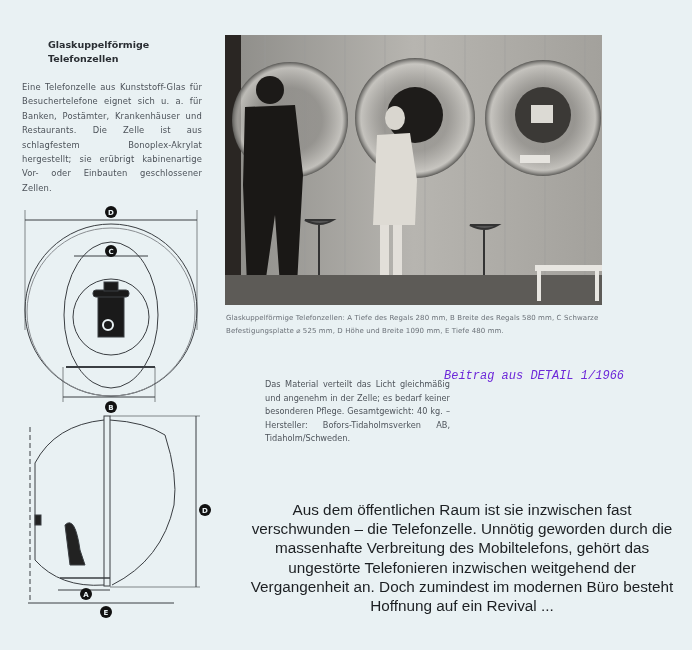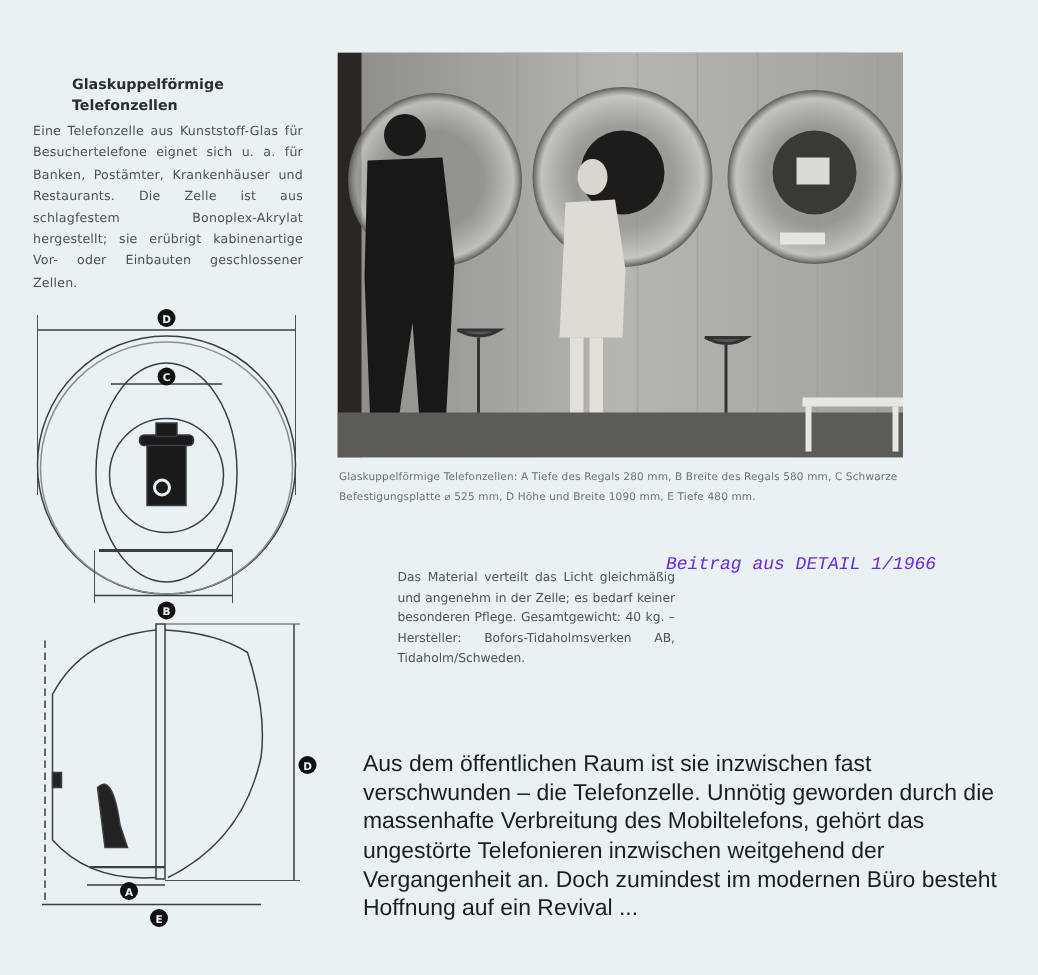--- a/index.html
+++ b/index.html
@@ -7,21 +7,21 @@
     width: 692px; height: 650px; overflow: hidden;
     background: #e9f1f3;
     position: relative;
     font-family: "DejaVu Sans", sans-serif;
     color: #4a4f55;
   }
   .abs { position: absolute; }
   .heading {
     left: 48px; top: 38px; width: 170px;
     font-family: "DejaVu Sans", sans-serif;
-    font-weight: bold; font-size: 9.5px; line-height: 14px; color: #2a2e33; margin-top: 12px;
+    font-weight: bold; font-size: 9.5px; line-height: 14px; color: #2a2e33;
   }
   .intro {
     left: 22px; top: 80px; width: 180px;
     font-size: 8.4px; line-height: 14.4px; color: #4b5158;
     text-align: justify; letter-spacing: 0.15px;
   }
   .photo {
     left: 225px; top: 35px; width: 377px; height: 270px;
     background: #9a9a98; overflow: hidden;
   }
@@ -34,21 +34,21 @@
     font-size: 8.2px; line-height: 13.6px; color: #4e545b; text-align: justify; margin-left: 29px;
   }
   .source {
     left: 444px; top: 369px;
     font-family: Liberation Mono, monospace;
     font-style: italic; font-size: 12px; color: #6d28d9;
   }
   .body-text {
     left: 242px; top: 500px; width: 440px;
     font-family: "Liberation Sans", sans-serif;
-    font-size: 15.3px; line-height: 19.2px; color: #1c1f22;
+    font-size: 15.3px; line-height: 19.2px; color: #1c1f22; text-align: center;
   }
   .drawing { left: 0; top: 190px; }
   .label-dot {
     font-family: "DejaVu Sans", sans-serif; font-size: 7px; font-weight: bold;
   }
 </style>
 </head>
 <body>
 
 <div class="abs heading">Glaskuppelförmige Telefonzellen</div>

